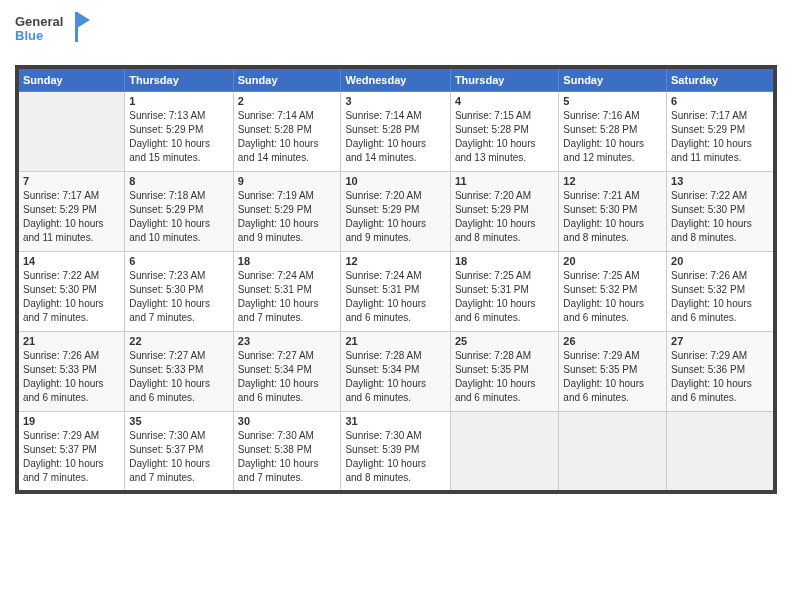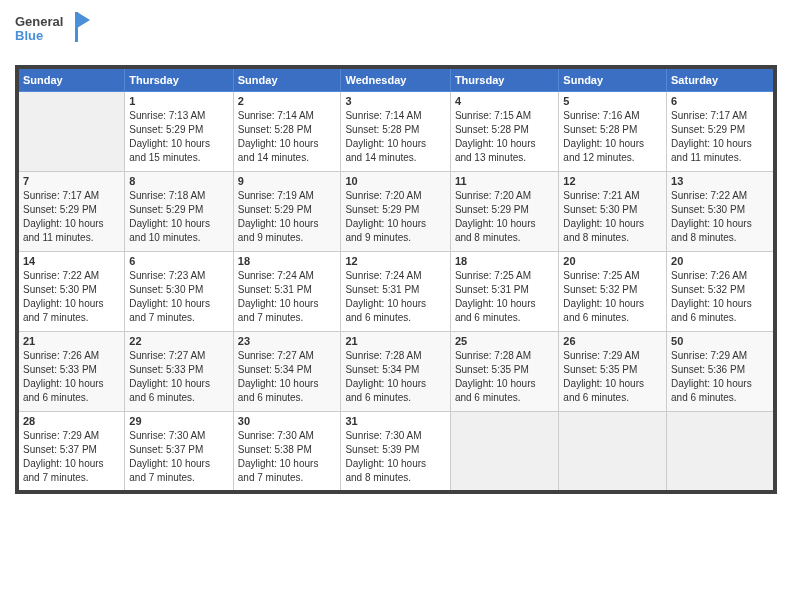--- a/index.html
+++ b/index.html
@@ -221,31 +221,31 @@
           </td>
           <td>
             <span class="day-number">25</span>
             <div class="cell-text">Sunrise: 7:28 AM<br>Sunset: 5:35 PM<br>Daylight: 10 hours<br>and 6 minutes.</div>
           </td>
           <td>
             <span class="day-number">26</span>
             <div class="cell-text">Sunrise: 7:29 AM<br>Sunset: 5:35 PM<br>Daylight: 10 hours<br>and 6 minutes.</div>
           </td>
           <td>
-            <span class="day-number">50</span>
+            <span class="day-number">27</span>
             <div class="cell-text">Sunrise: 7:29 AM<br>Sunset: 5:36 PM<br>Daylight: 10 hours<br>and 6 minutes.</div>
           </td>
         </tr>
         <tr>
           <td>
-            <span class="day-number">28</span>
+            <span class="day-number">19</span>
             <div class="cell-text">Sunrise: 7:29 AM<br>Sunset: 5:37 PM<br>Daylight: 10 hours<br>and 7 minutes.</div>
           </td>
           <td>
-            <span class="day-number">29</span>
+            <span class="day-number">35</span>
             <div class="cell-text">Sunrise: 7:30 AM<br>Sunset: 5:37 PM<br>Daylight: 10 hours<br>and 7 minutes.</div>
           </td>
           <td>
             <span class="day-number">30</span>
             <div class="cell-text">Sunrise: 7:30 AM<br>Sunset: 5:38 PM<br>Daylight: 10 hours<br>and 7 minutes.</div>
           </td>
           <td>
             <span class="day-number">31</span>
             <div class="cell-text">Sunrise: 7:30 AM<br>Sunset: 5:39 PM<br>Daylight: 10 hours<br>and 8 minutes.</div>
           </td>

